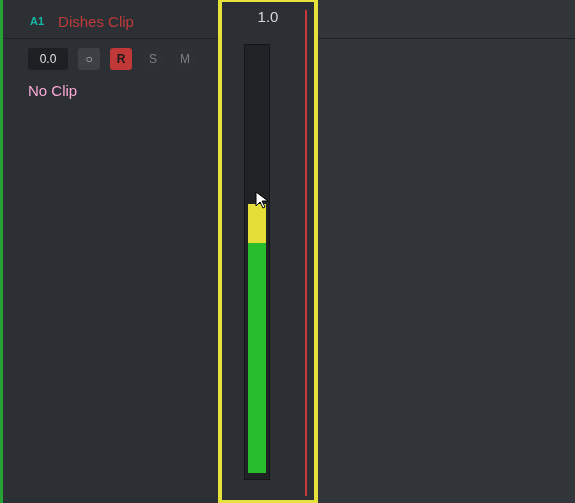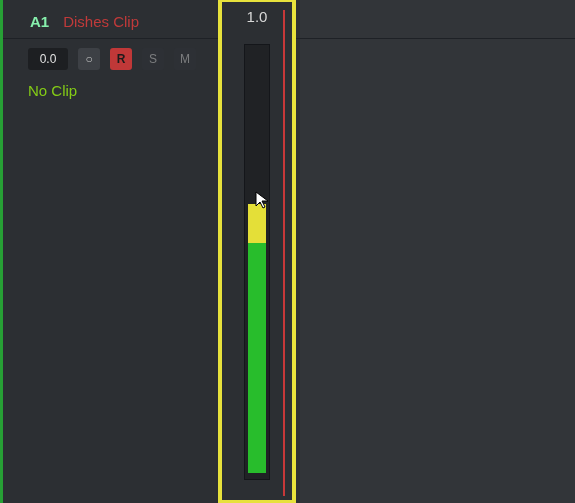--- a/index.html
+++ b/index.html
@@ -25,22 +25,22 @@
   .track-header {
     position: absolute;
     left: 30px;
     top: 6px;
     height: 30px;
     display: flex;
     align-items: center;
     gap: 14px;
   }
   .track-header .tid {
-    color: #86efac;
-    font-size: 15px;
+    color: #14b8a6;
+    font-size: 11px;
     font-weight: bold;
   }
   .track-header .tname {
     color: #c03a3a;
     font-size: 15px;
   }
 
   .toolbar {
     position: absolute;
     left: 28px;
@@ -73,29 +73,29 @@
   }
   .icon-btn.gray { background: #3d4045; }
   .icon-btn.red  { background: #c03838; color: #1b1b1b; font-weight: bold; }
   .icon-btn.off  { background: #2f3237; opacity: .5; }
 
   .clip-label {
     position: absolute;
     left: 28px;
     top: 82px;
     font-size: 15px;
-    color: #84cc16;
+    color: #f9a8d4;
   }
 
   
   .meter-highlight {
     position: absolute;
     left: 222px;
     top: 2px;
-    width: 70px;
+    width: 92px;
     height: 498px;
     outline: 4px solid #e7e13c;
     box-sizing: border-box;
     background: #2c2f33;
   }
   .fader-readout {
     position: absolute;
     left: 0;
     top: 6px;
     width: 100%;

